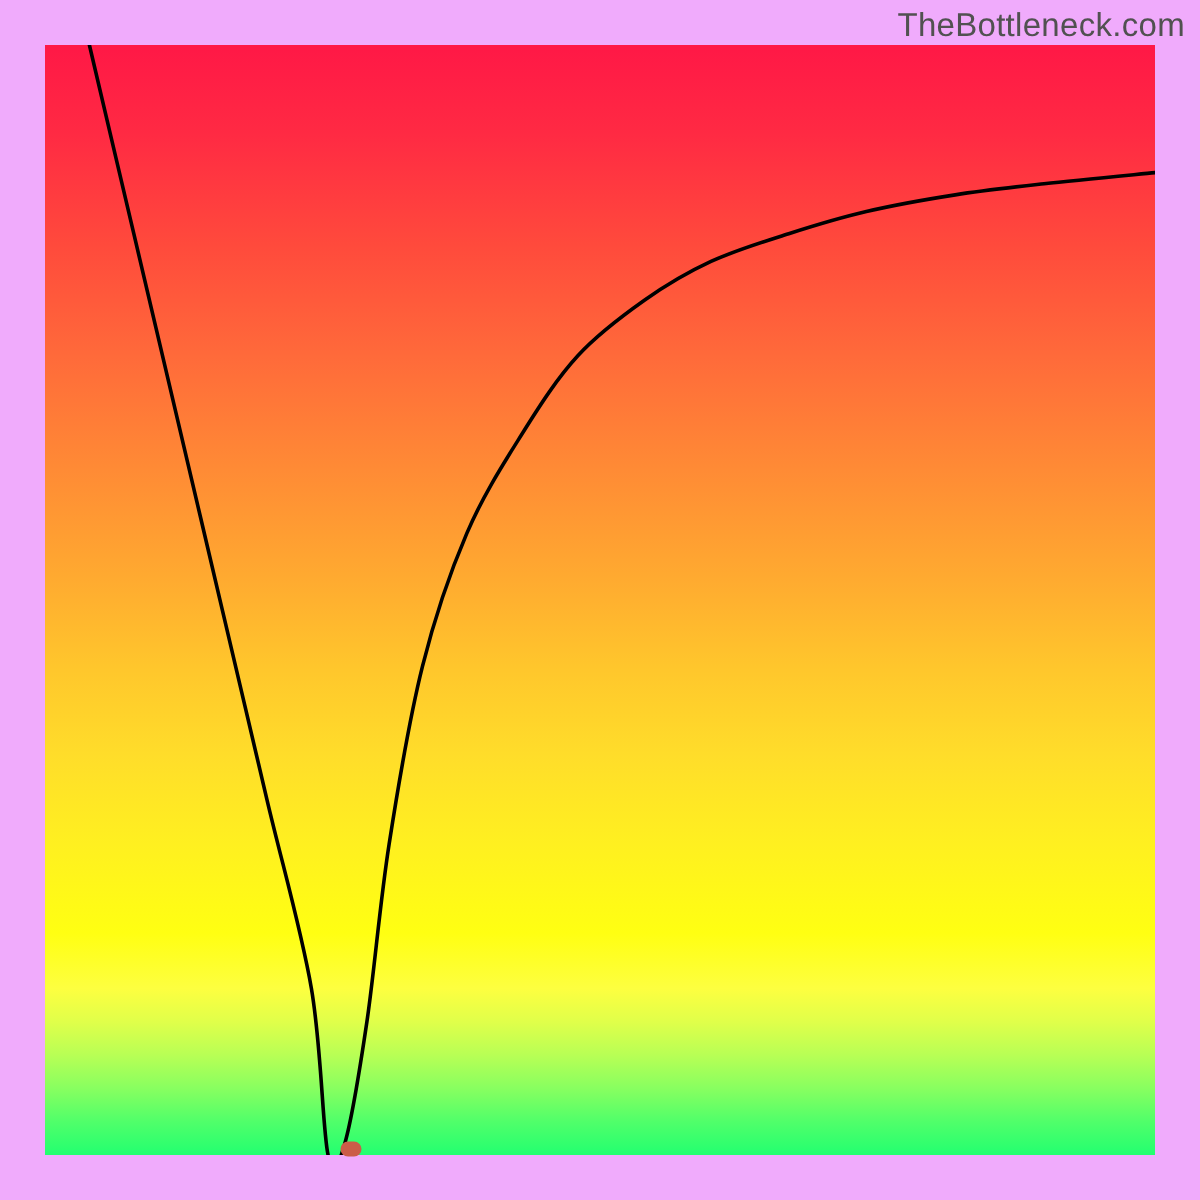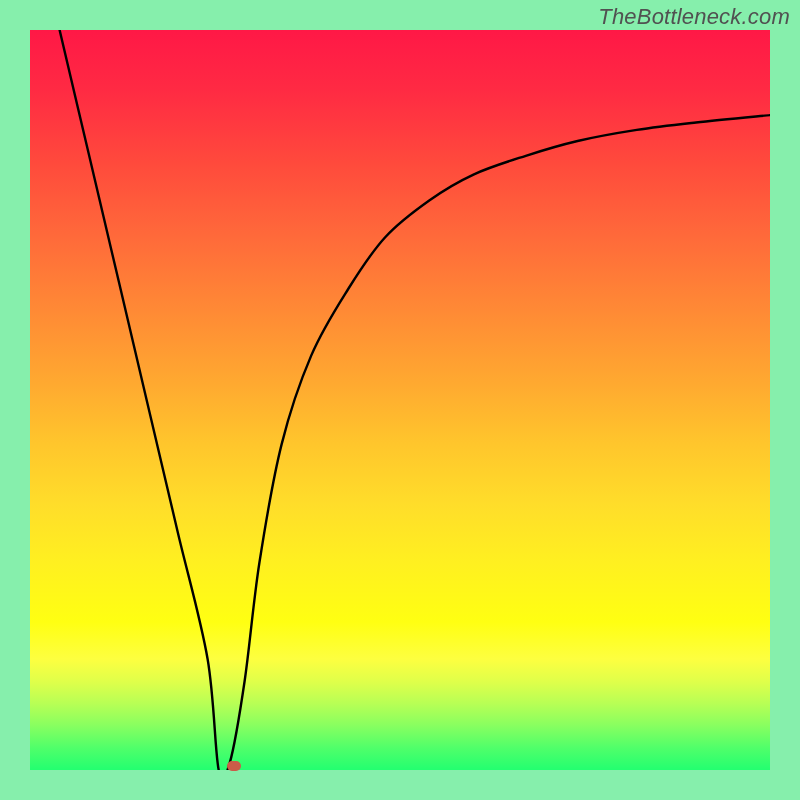--- a/index.html
+++ b/index.html
@@ -6,22 +6,21 @@
     margin: 0;
     padding: 0;
     width: 800px;
     height: 800px;
     overflow: hidden;
   }
   .frame {
     position: relative;
     width: 800px;
     height: 800px;
-    background: #86efac;
-    font-style: italic;
+    background: #f0abfc;
   }
   .plot-area {
     position: absolute;
     left: 30px;
     top: 30px;
     width: 740px;
     height: 740px;
     background: linear-gradient(
       to bottom,
       #ff1846 0%,

